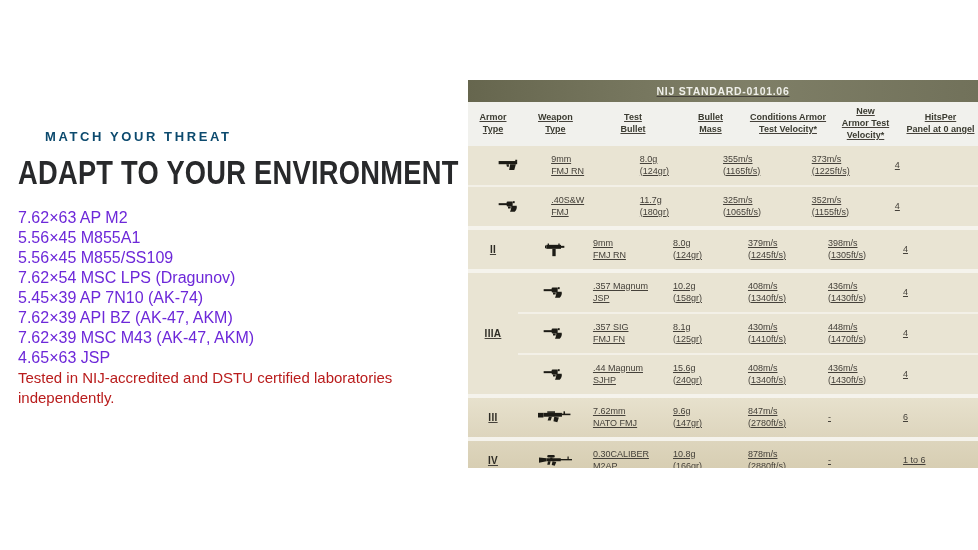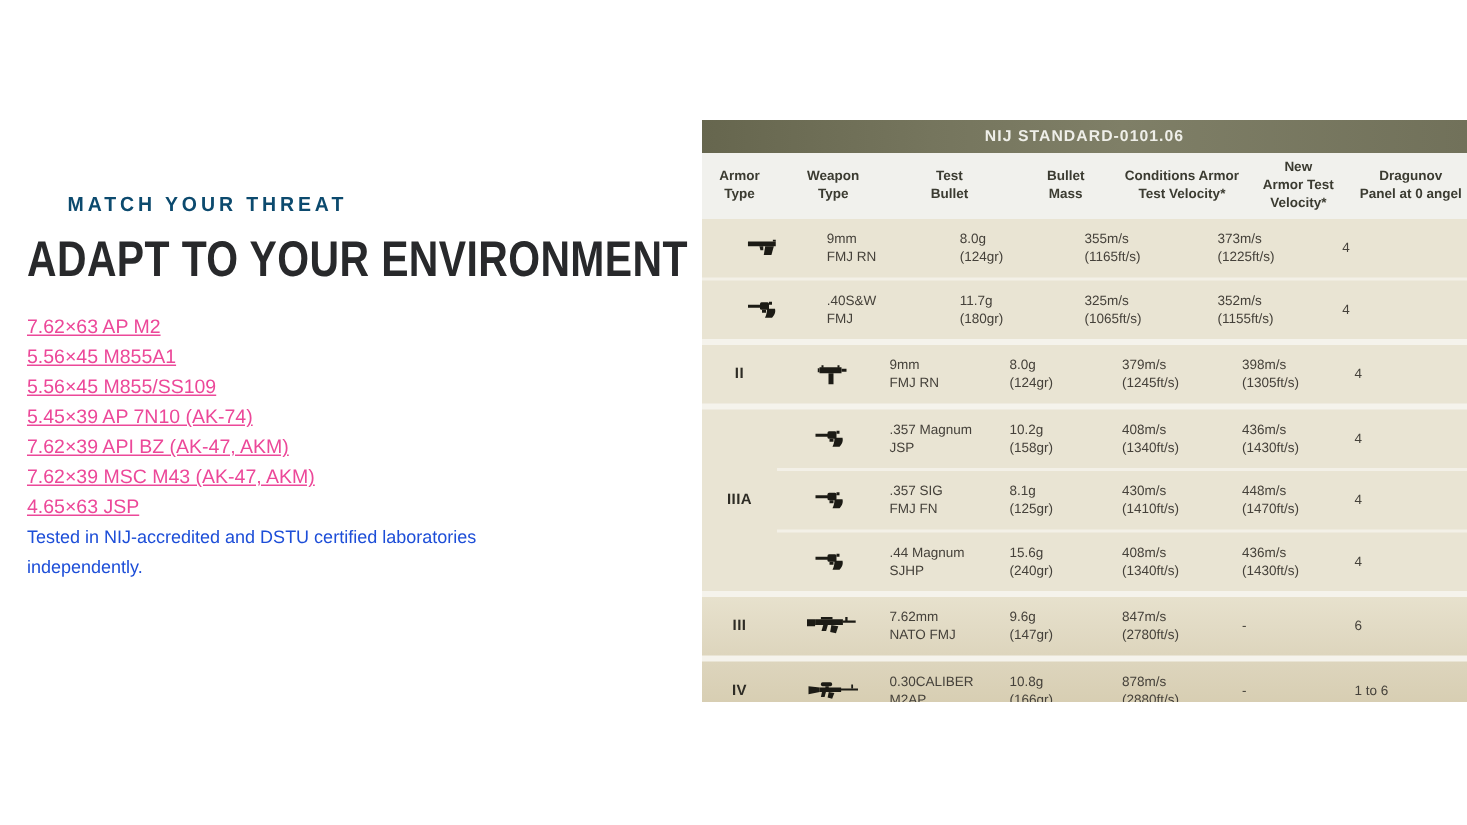--- a/index.html
+++ b/index.html
@@ -14,27 +14,27 @@
   .eyebrow {
     color:#0c4a6e; font-size:13px; font-weight:bold; letter-spacing:2.6px;
     transform:scaleY(1.05); transform-origin:left top;padding-left:27px;
   }
   .heading {
     margin-top:11px; color:#28292b; font-size:31px; font-weight:bold;
     letter-spacing:0.3px; white-space:nowrap;
     transform:scaleX(0.88) scaleY(1.08); transform-origin:left top;
   }
   .threats { list-style:none; margin-top:18px; }
-  .threats li { color:#ec4899; font-size:13px; line-height:20px;text-decoration:underline; }
-  .note div { color:#1d4ed8; font-size:12px; line-height:20px; }
+  .threats li { color:#6d28d9; font-size:16px; line-height:20px; }
+  .note div { color:#b91c1c; font-size:15px; line-height:20px; }
 
   
   .nij {
     position:absolute; left:468px; top:80px; width:510px; height:388px;
-    background:#f5f3ec; overflow:hidden; color:#45413a;
+    background:#f5f3ec; overflow:hidden; color:#45413a;text-decoration:underline;
   }
   .title-bar {
     height:22px; display:flex; align-items:center; justify-content:center;
     background:linear-gradient(90deg,#66664e 0%,#75755d 30%,#7f7f67 55%,#71715a 100%);
     color:#efefe9; font-size:10.5px; font-weight:bold; letter-spacing:0.7px;
   }
   .hdr {
     height:44px; background:#f1f1ed;
     display:grid; grid-template-columns:9.8% 14.7% 15.7% 14.7% 15.7% 14.7% 14.7%;
     align-items:center;
@@ -64,20 +64,21 @@
 
 <div class="page">
 
   <section class="left">
     <div class="eyebrow">MATCH YOUR THREAT</div>
     <h1 class="heading">ADAPT TO YOUR ENVIRONMENT</h1>
     <ul class="threats" id="threat-list">
         <li>7.62×63 AP M2</li>
         <li>5.56×45 M855A1</li>
         <li>5.56×45 M855/SS109</li>
+        <li>7.62×54 MSC LPS (Dragunov)</li>
         <li>5.45×39 AP 7N10 (AK-74)</li>
         <li>7.62×39 API BZ (AK-47, AKM)</li>
         <li>7.62×39 MSC M43 (AK-47, AKM)</li>
         <li>4.65×63 JSP</li>
       </ul>
     <div class="note" id="note-block">
         <div>Tested in NIJ-accredited and DSTU certified laboratories</div>
         <div>independently.</div>
       </div>
   </section>
@@ -104,21 +105,21 @@
         <div class="hcell">
           <div>Conditions Armor</div>
           <div>Test Velocity*</div>
         </div>
         <div class="hcell">
           <div>New</div>
           <div>Armor Test</div>
           <div>Velocity*</div>
         </div>
         <div class="hcell">
-          <div>Dragunov</div>
+          <div>HitsPer</div>
           <div>Panel at 0 angel</div>
         </div>
       </div>
     <div class="groups" id="groups">
         <div class="group">
           <div class="rows">
             <div class="row">
               <div class="wcell">
                 <svg width="23" height="15" viewBox="0 0 36 22">
                   <path d="M27 2h3v2h-3z"></path>

